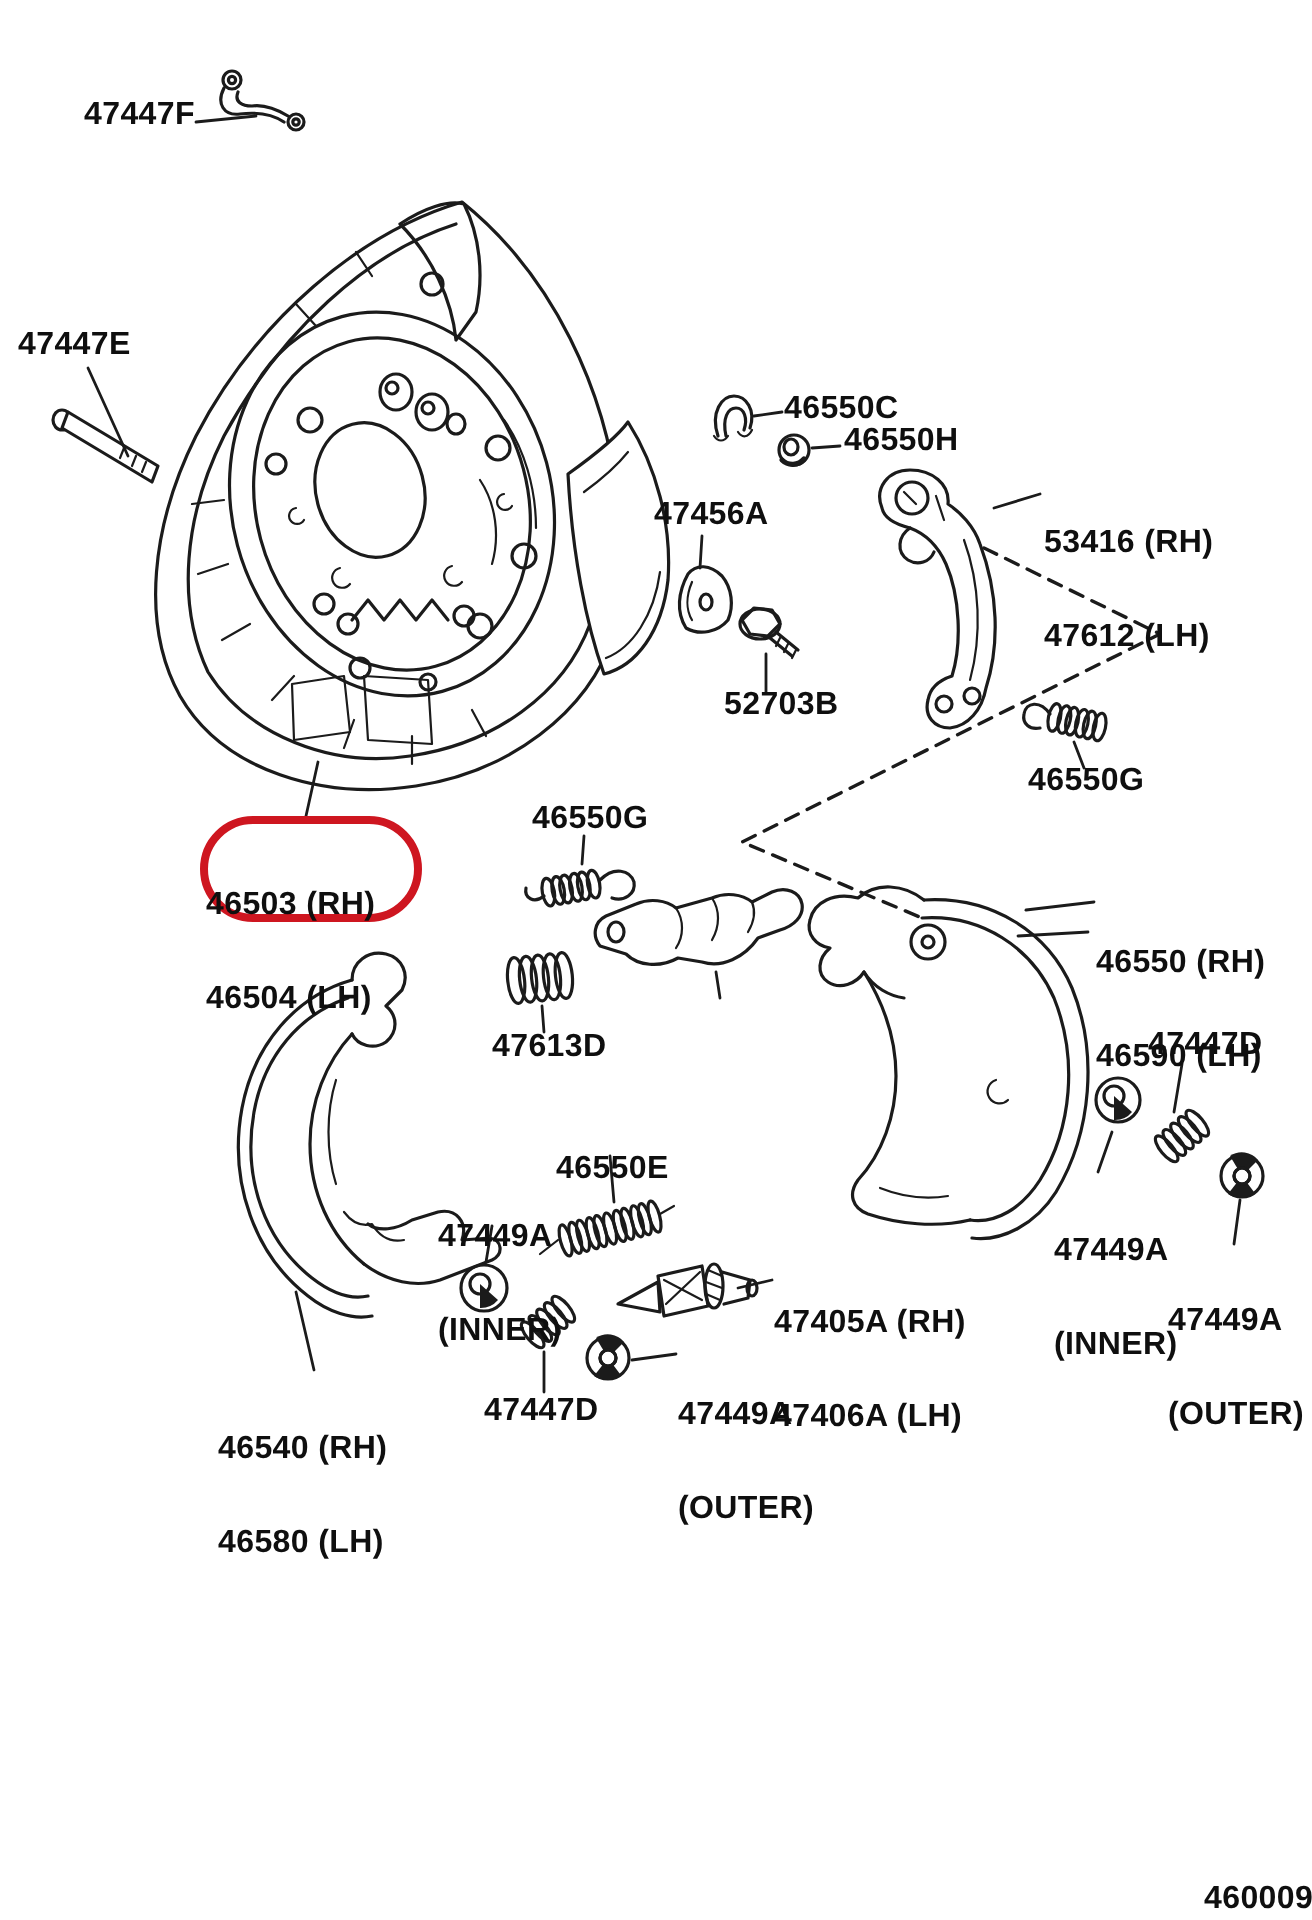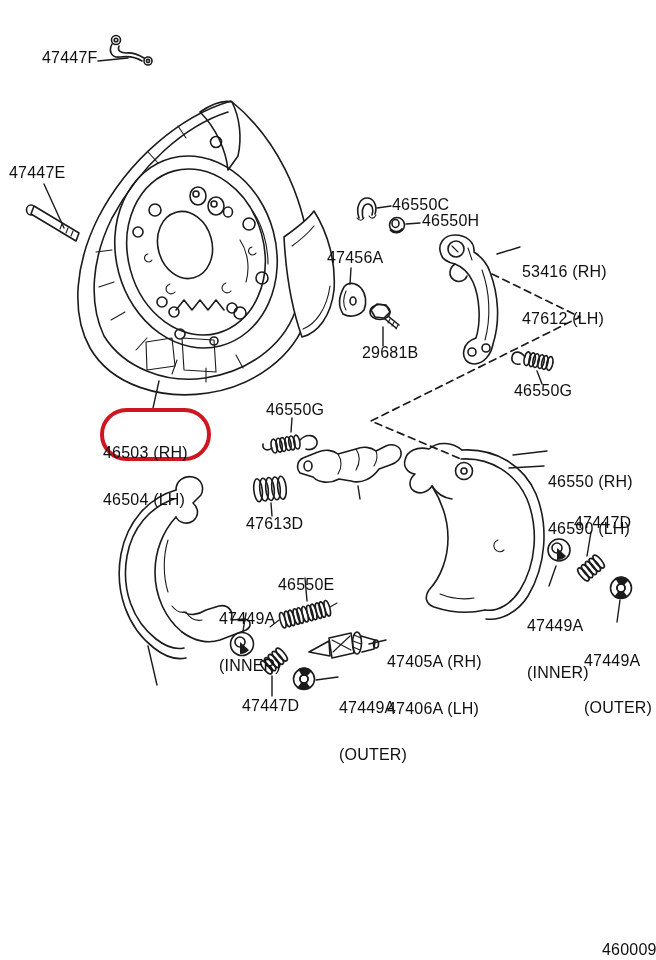--- a/index.html
+++ b/index.html
@@ -7,21 +7,21 @@
   body { width:656px; height:960px; background:var(--paper); overflow:hidden;
          font-family:"Liberation Sans", sans-serif; }
   #stage { position:relative; width:656px; height:960px; overflow:hidden; }
   #art { position:absolute; left:0; top:0; stroke:var(--line); fill:none;
          stroke-width:1.6; stroke-linecap:round; stroke-linejoin:round; }
   #art .fillDark { fill:var(--line); stroke:none; }
   #art .fillWhite { fill:#fff; }
   #art .leader { stroke-width:1.4; }
   #art .dash  { stroke-dasharray:7 5; stroke-width:1.7; }
   #art .thin  { stroke-width:1.1; }
-  .lbl { position:absolute; font-weight:400; font-size:16px; line-height:15.5px;
+  .lbl { position:absolute; font-weight:700; font-size:16px; line-height:15.5px;
          letter-spacing:0.2px; color:#0f0f0f; white-space:pre; }
   .highlight-oval { position:absolute; left:100px; top:408px; width:111px; height:53px;
          border:4.5px solid var(--highlight); border-radius:27px; box-sizing:border-box; }
   .oval-text { left:103px; top:414px; width:106px; text-align:left; }
   .code { left:602px; top:942px; }
 </style>
 </head>
 <body>
 
 <div id="stage">
@@ -287,21 +287,21 @@
   <div class="lbl" style="left:9px;top:165px">47447E</div>
   <div class="lbl" style="left:392px;top:197px">46550C</div>
   <div class="lbl" style="left:422px;top:213px">46550H</div>
 
   <div class="lbl" style="left:522px;top:233px">
     <div>53416 (RH)</div>
     <div>47612 (LH)</div>
   </div>
 
   <div class="lbl" style="left:327px;top:250px">47456A</div>
-  <div class="lbl" style="left:362px;top:345px">29681B</div>
+  <div class="lbl" style="left:362px;top:345px">52703B</div>
   <div class="lbl" style="left:514px;top:383px">46550G</div>
   <div class="lbl" style="left:266px;top:402px">46550G</div>
 
   <div class="lbl oval-text">
     <div>46503 (RH)</div>
     <div>46504 (LH)</div>
   </div>
 
   <div class="lbl" style="left:548px;top:443px">
     <div>46550 (RH)</div>
@@ -331,18 +331,22 @@
   <div class="lbl" style="left:584px;top:622px">
     <div>47449A</div>
     <div>(OUTER)</div>
   </div>
 
   <div class="lbl" style="left:339px;top:669px">
     <div>47449A</div>
     <div>(OUTER)</div>
   </div>
 
+  <div class="lbl" style="left:109px;top:686px">
+    <div>46540 (RH)</div>
+    <div>46580 (LH)</div>
+  </div>
 
   <div class="lbl" style="left:242px;top:698px">47447D</div>
 
   <div class="lbl code">460009</div>
 
 </div>
 
 </body></html>

